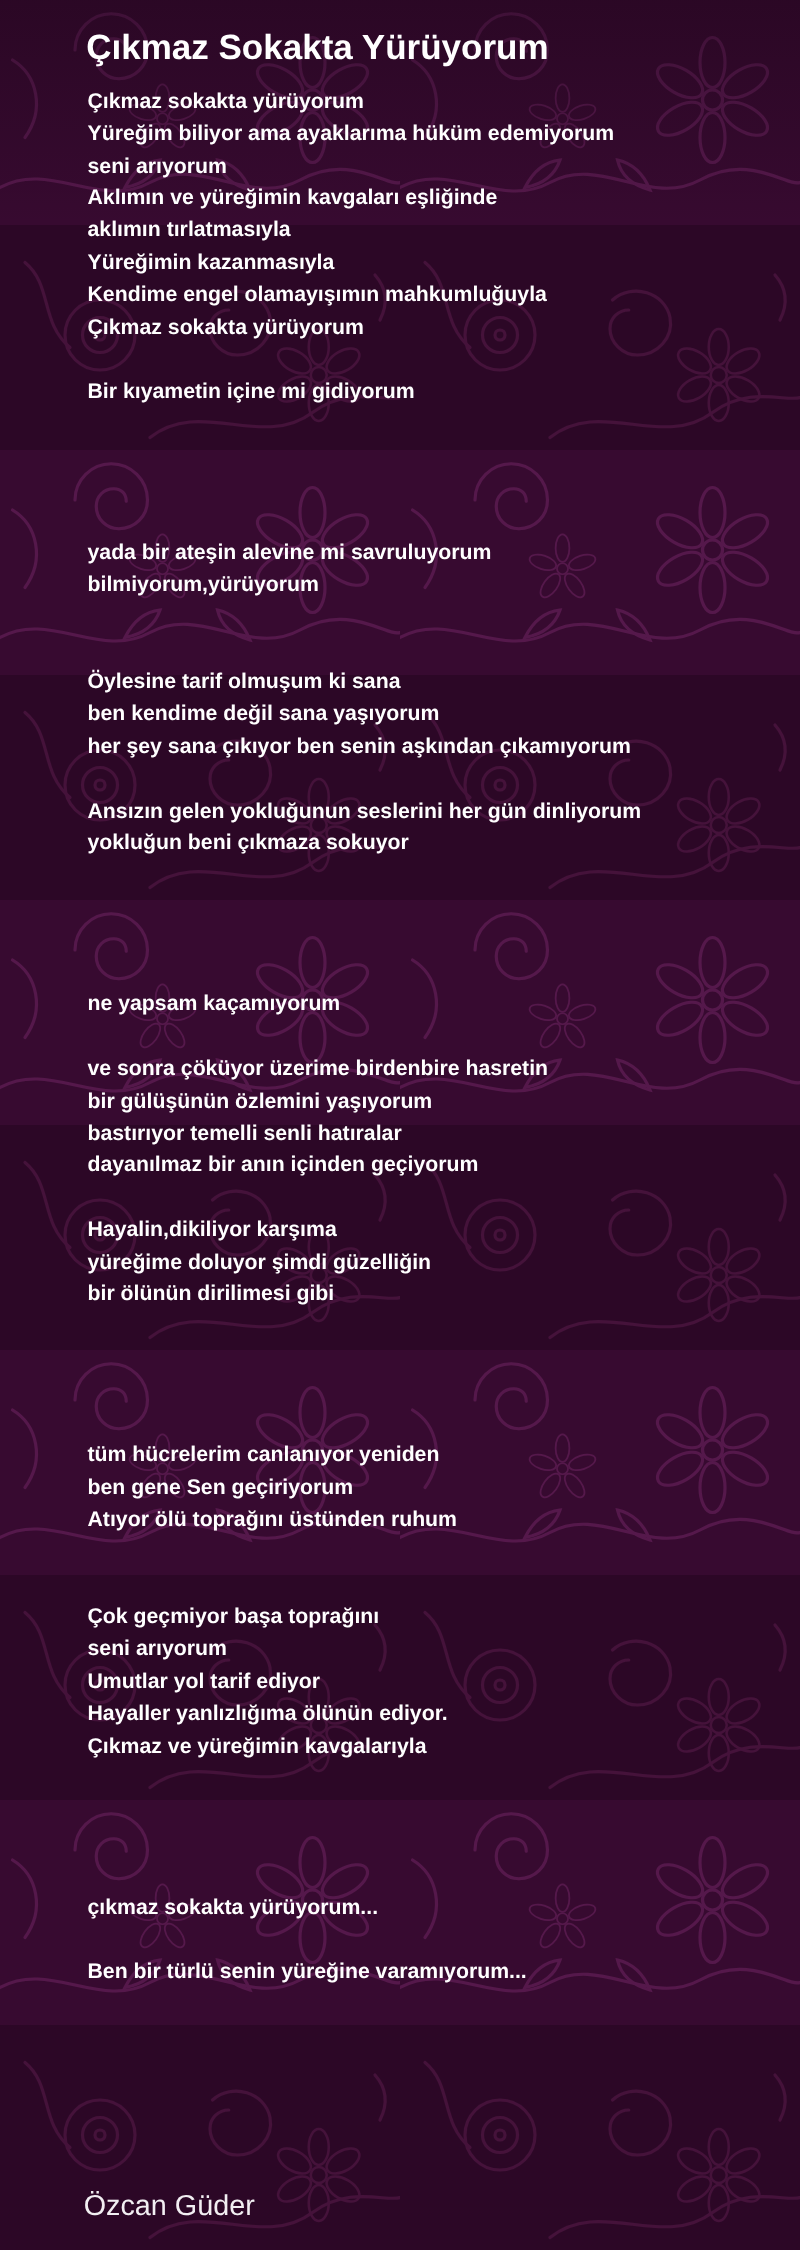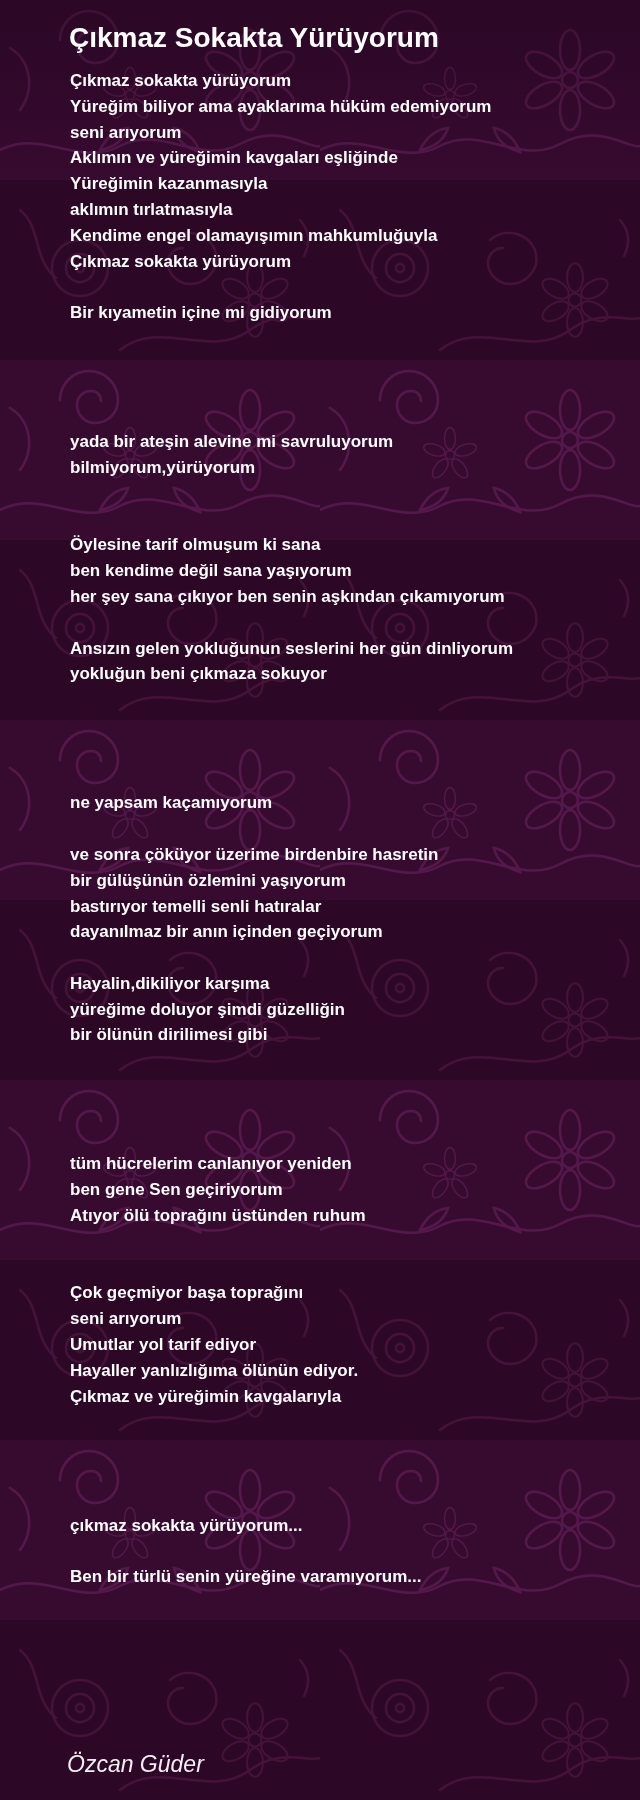--- a/index.html
+++ b/index.html
@@ -53,21 +53,20 @@
   }
   .poem-line {
     height: 25.8px;
     white-space: nowrap;
   }
   .poem-author {
     position: absolute;
     left: 50px;
     top: 1735px;
     font-size: 23px;
-    font-style: italic;
     font-weight: normal;
     color: #f2eff2;
     white-space: nowrap;
   }
 </style>
 </head>
 <body>
 
 <svg class="bg-svg" width="640" height="1800" viewBox="0 0 640 1800" xmlns="http://www.w3.org/2000/svg" aria-hidden="true">
   <defs>
@@ -130,22 +129,22 @@
   <rect width="640" height="1800" fill="url(#topshade)"></rect>
 </svg>
 
 <div class="content">
   <h1 class="poem-title">Çıkmaz Sokakta Yürüyorum</h1>
   <div class="poem-body">
       <div class="poem-line">Çıkmaz sokakta yürüyorum</div>
       <div class="poem-line">Yüreğim biliyor ama ayaklarıma hüküm edemiyorum</div>
       <div class="poem-line">seni arıyorum</div>
       <div class="poem-line">Aklımın ve yüreğimin kavgaları eşliğinde</div>
+      <div class="poem-line">aklımın tırlatmasıyla</div>
       <div class="poem-line">Yüreğimin kazanmasıyla</div>
-      <div class="poem-line">aklımın tırlatmasıyla</div>
       <div class="poem-line">Kendime engel olamayışımın mahkumluğuyla</div>
       <div class="poem-line">Çıkmaz sokakta yürüyorum</div>
       <div class="poem-line">&nbsp;</div>
       <div class="poem-line">Bir kıyametin içine mi gidiyorum</div>
       <div class="poem-line">&nbsp;</div>
       <div class="poem-line">&nbsp;</div>
       <div class="poem-line">&nbsp;</div>
       <div class="poem-line">&nbsp;</div>
       <div class="poem-line">yada bir ateşin alevine mi savruluyorum</div>
       <div class="poem-line">bilmiyorum,yürüyorum</div>

